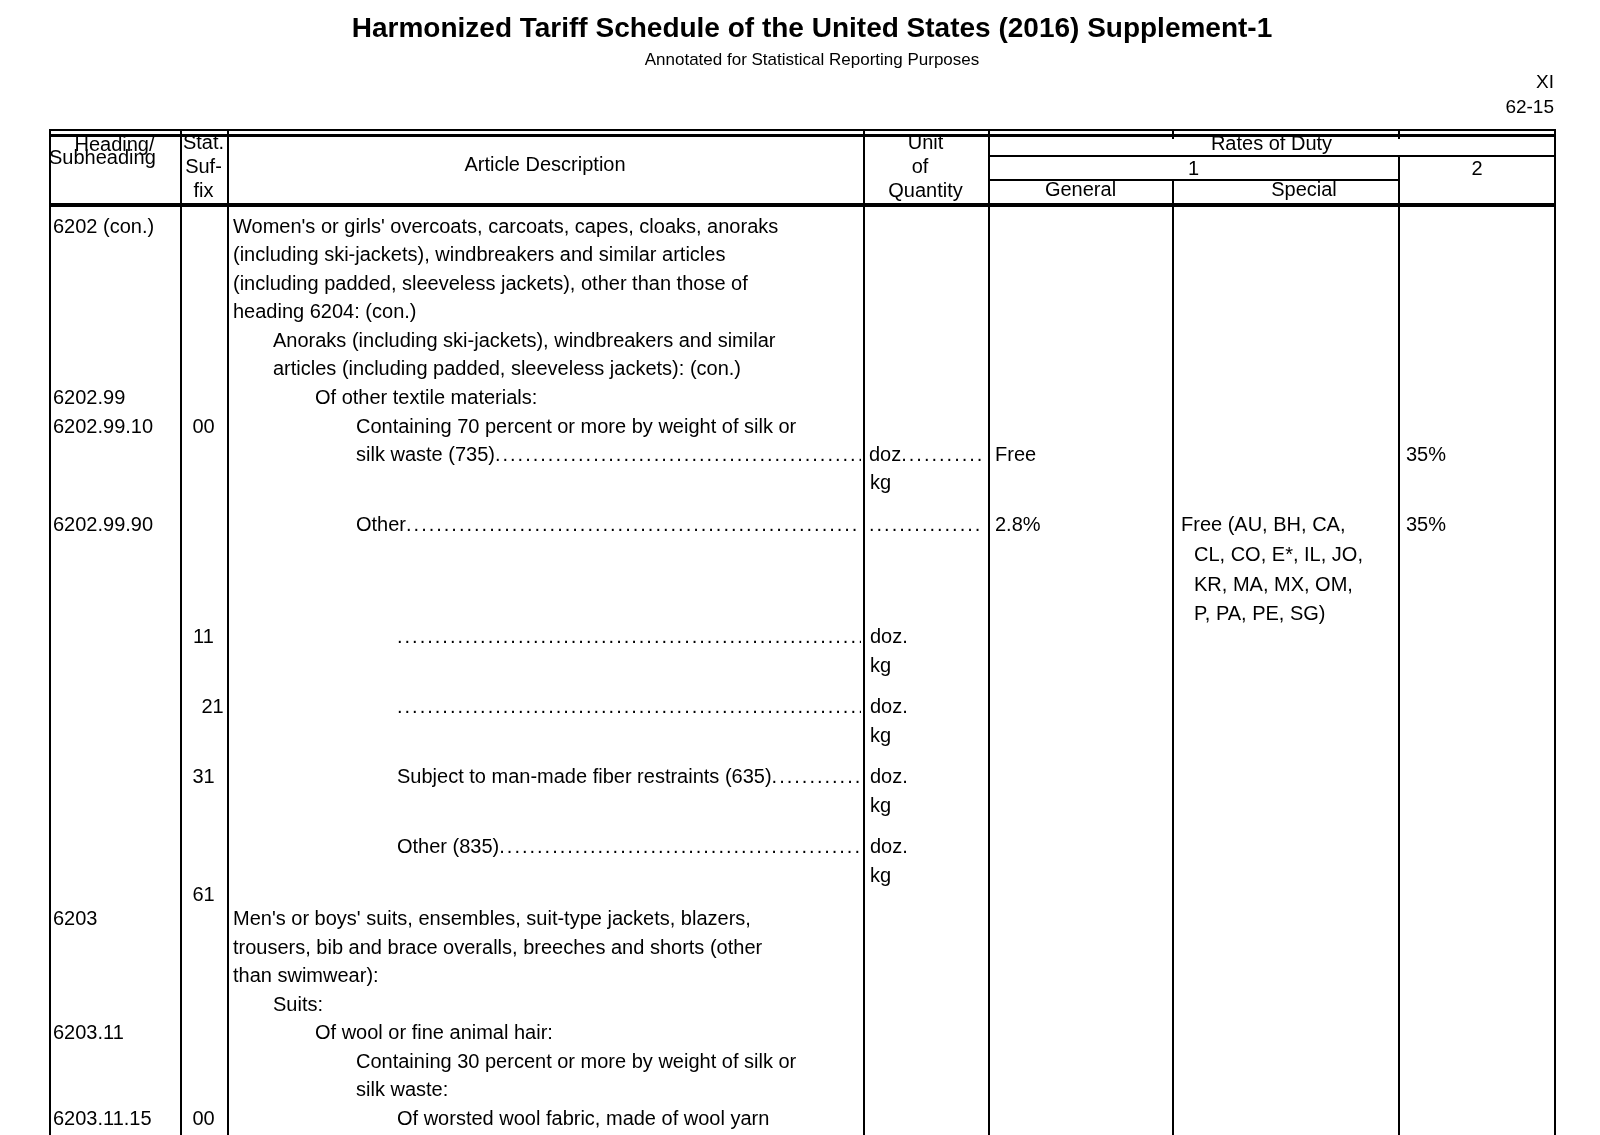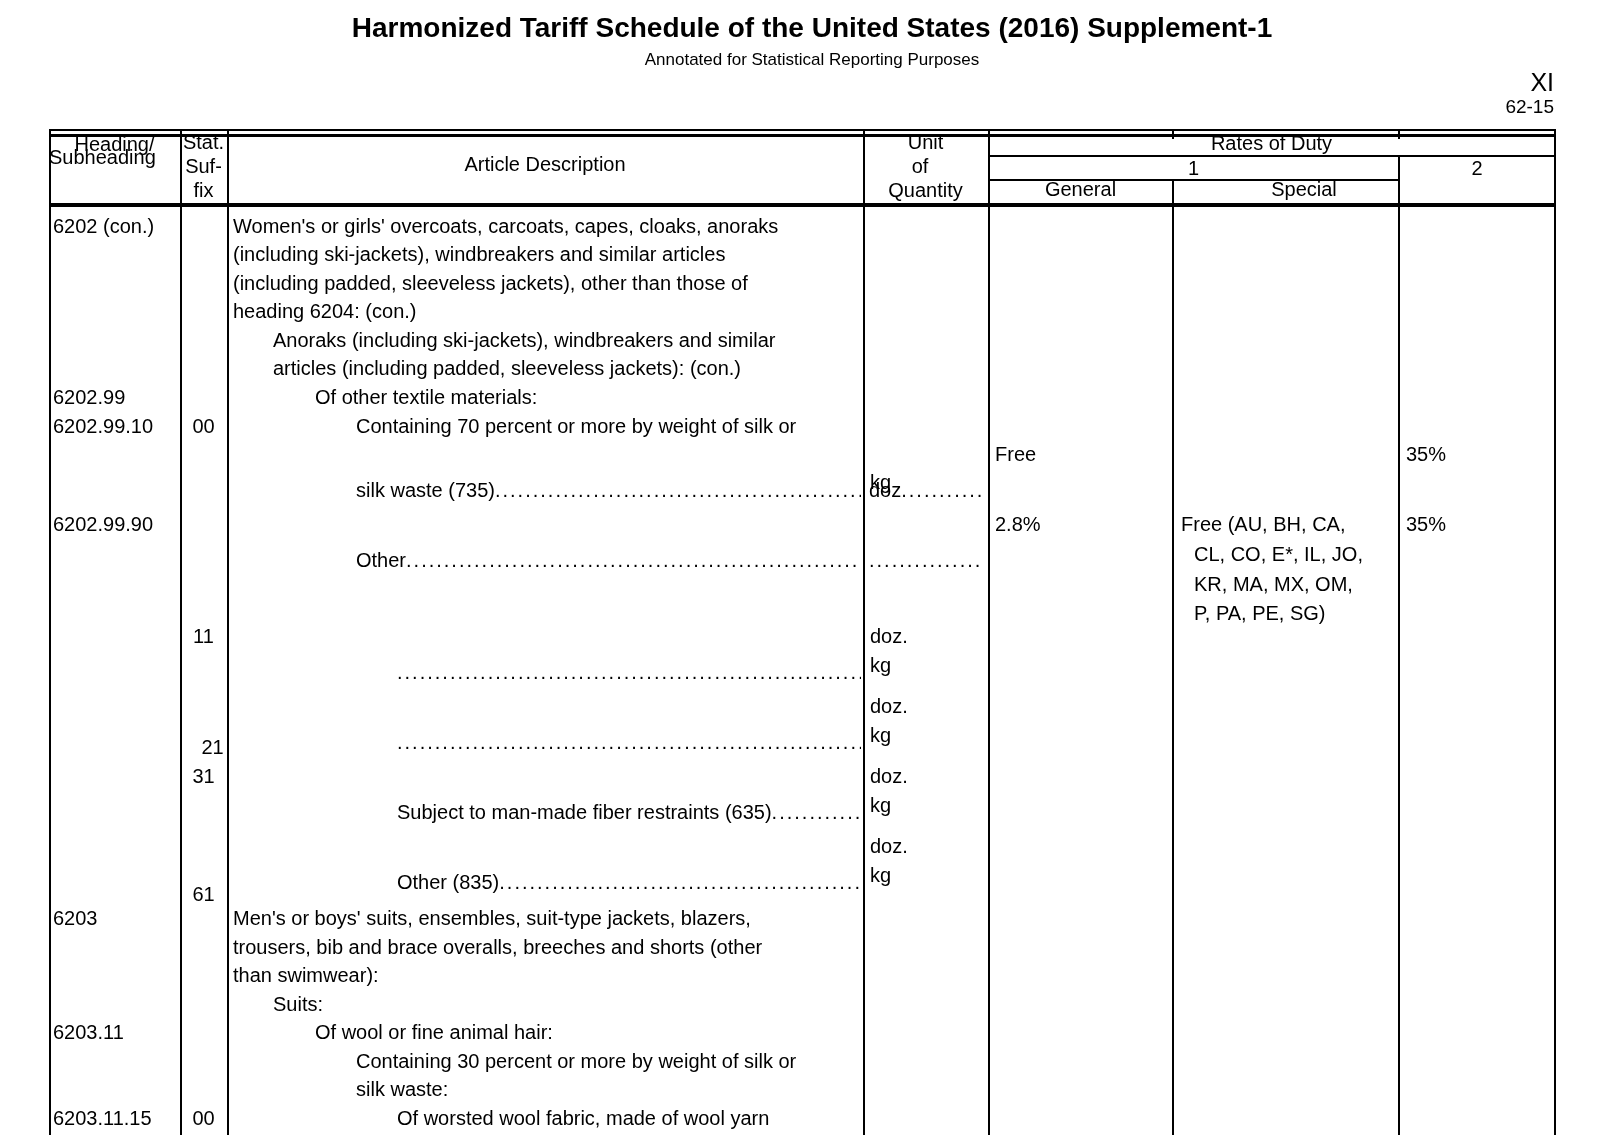--- a/index.html
+++ b/index.html
@@ -7,32 +7,32 @@
     width:1600px;height:1135px;position:relative;overflow:hidden;
     background:#ffffff;color:#000000;
     font-family:"Liberation Sans","DejaVu Sans",sans-serif;
   }
   .t{position:absolute;font-size:20px;line-height:28px;white-space:nowrap;color:#000;}
   .h24{line-height:24px;}
   .ctr{text-align:center;}
   .rt{text-align:right;}
   .title{position:absolute;left:12px;width:1600px;text-align:center;font-size:28px;line-height:32px;font-weight:bold;white-space:nowrap;}
   .subtitle{position:absolute;left:12px;width:1600px;text-align:center;font-size:17px;line-height:22px;white-space:nowrap;}
-  .lead{display:flex;align-items:flex-start;margin-top:36px;}
+  .lead{display:flex;align-items:flex-start;}
   .lead > span{flex:0 0 auto;}
   .leader{flex:1 1 auto !important;overflow:hidden;white-space:nowrap;letter-spacing:2px;min-width:0;}
   .leader::after{content:"..........................................................................................................................................................";}
   .bl{position:absolute;background:#000;}
 </style>
 </head>
 <body>
 
 <div class="title" style="top:12px">Harmonized Tariff Schedule of the United States (2016) Supplement-1</div>
 <div class="subtitle" style="top:49px">Annotated for Statistical Reporting Purposes</div>
-<div class="t h24 rt" style="left:1400px;top:70px;width:154px;font-size:25px">XI</div>
+<div class="t h24 rt" style="left:1400px;top:70px;width:154px;font-size:19px">XI</div>
 <div class="t h24 rt" style="left:1400px;top:95px;width:154px;font-size:19px">62-15</div>
 
 <div class="bl" style="left:49px;top:129px;width:1507px;height:2px"></div>
 <div class="bl" style="left:49px;top:134px;width:1507px;height:3px"></div>
 <div class="bl" style="left:988px;top:155px;width:568px;height:2px"></div>
 <div class="bl" style="left:988px;top:179px;width:412px;height:2px"></div>
 <div class="bl" style="left:49px;top:203px;width:1507px;height:4px"></div>
 
 <div class="bl" style="left:49px;top:129px;width:2px;height:1006px"></div>
 <div class="bl" style="left:180px;top:129px;width:2px;height:1006px"></div>
@@ -106,21 +106,21 @@
 <div class="t" style="left:1194px;top:599px">P, PA, PE, SG)</div>
 <div class="t" style="left:1406px;top:510px">35%</div>
 
 <div class="t ctr" style="left:180px;top:622px;width:47px">11</div>
 <div class="t lead" style="left:397px;top:622px;width:464px">
     <span class="leader"></span>
   </div>
 <div class="t" style="left:870px;top:622px">doz.</div>
 <div class="t" style="left:870px;top:651px">kg</div>
 
-<div class="t ctr" style="left:180px;top:733px;width:65px">21</div>
+<div class="t ctr" style="left:180px;top:692px;width:65px">21</div>
 <div class="t lead" style="left:397px;top:692px;width:464px">
     <span class="leader"></span>
   </div>
 <div class="t" style="left:870px;top:692px">doz.</div>
 <div class="t" style="left:870px;top:721px">kg</div>
 
 <div class="t ctr" style="left:180px;top:762px;width:47px">31</div>
 <div class="t lead" style="left:397px;top:762px;width:464px">
     <span>Subject to man-made fiber restraints (635)</span>
     <span class="leader"></span>

